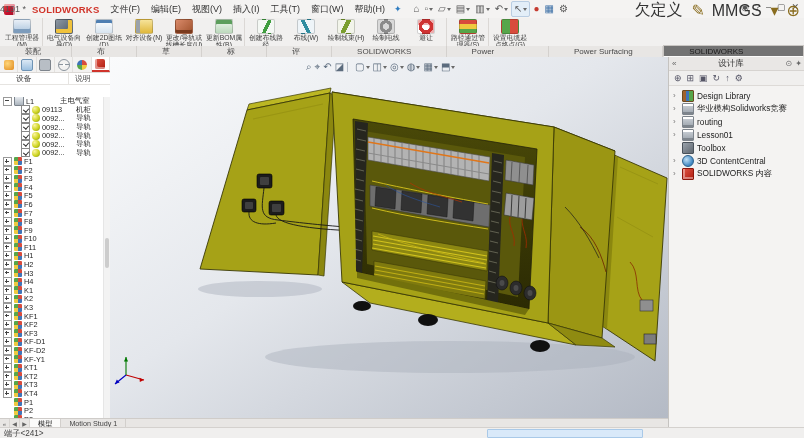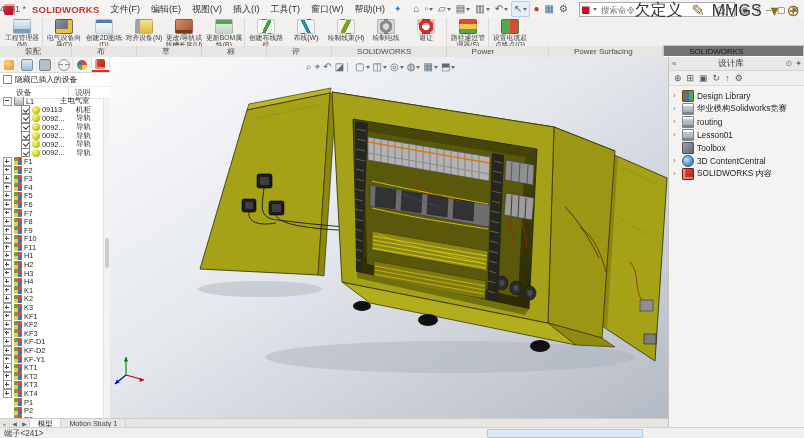--- a/index.html
+++ b/index.html
@@ -184,27 +184,20 @@
         <span>▦</span>
 
       </span>
       <span class="qa-item">
         <span>⚙</span>
 
       </span>
     </div>
   <div id="win-title">4191 *</div>
   <div class="title-right">
-    <div class="searchbox">
-      <span class="sw-s"></span>
-      <span class="caret"></span>
-      <input placeholder="搜索命令" style="">
-      <span class="mag"></span>
-      <span class="caret"></span>
-    </div>
     <div class="winctl">
 
     <span>◉</span>
         <span>?</span>
         <span>–</span>
         <span>▢</span>
         <span>✕</span>
       </div>
   </div>
 </div>
@@ -293,24 +286,20 @@
       <span class="fm-tab">
         <span class="fmicon ic-dimxpert-tab-icon"></span>
       </span>
       <span class="fm-tab">
         <span class="fmicon ic-display-manager-tab-icon"></span>
       </span>
       <span class="fm-tab ic-active">
         <span class="fmicon ic-swe-manager-tab-icon"></span>
       </span>
     </div>
-  <div class="hide-row">
-    <span class="cbx"></span>
-    <span>隐藏已插入的设备</span>
-  </div>
   <div class="cols">
     <span class="col1">设备</span>
     <span class="col2">说明</span>
   </div>
   <div id="tree">
 
   <div class="trow ic-open">
         <span class="exp"></span>
 
         <span class="ticon ic-loc"></span>

